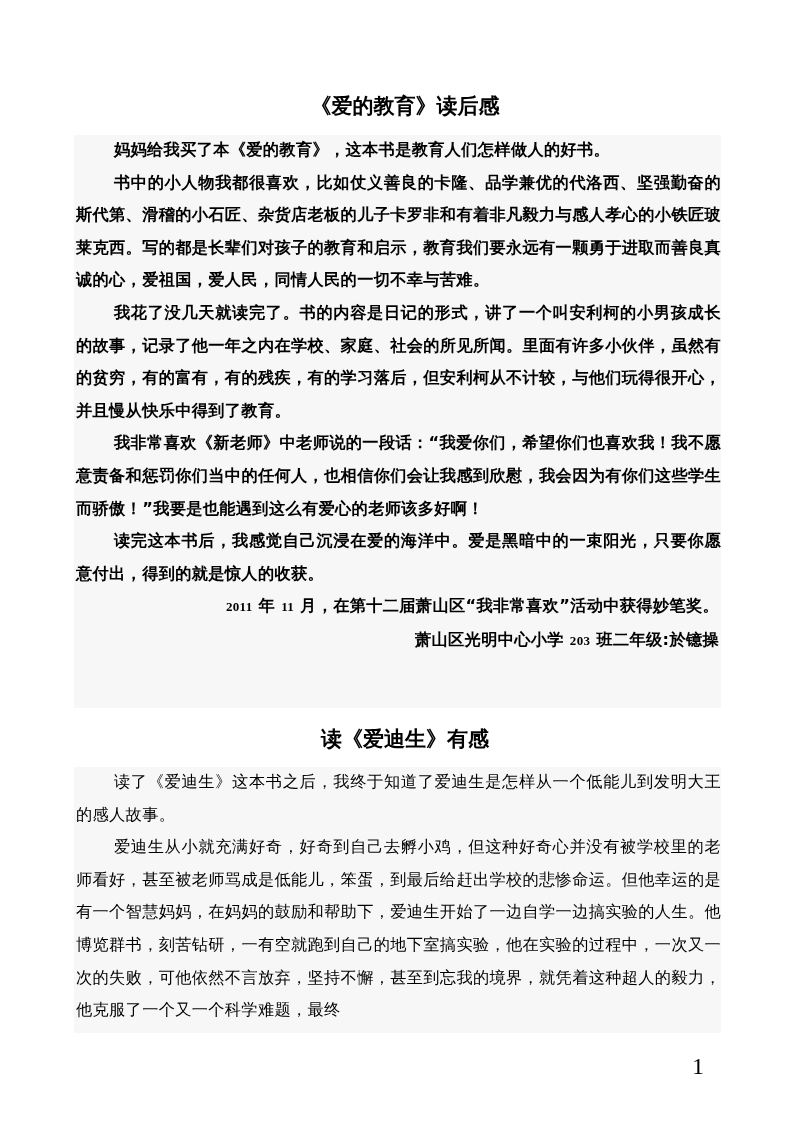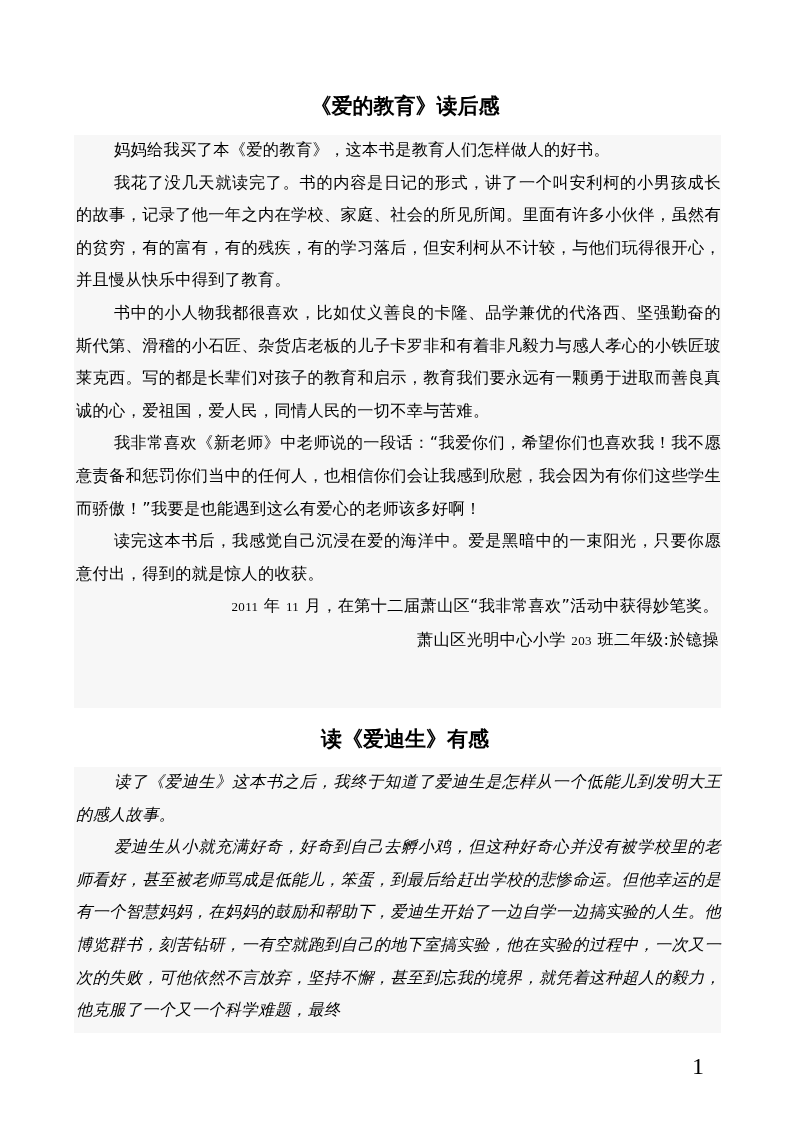--- a/index.html
+++ b/index.html
@@ -27,39 +27,39 @@
   .pagenum {
     position: absolute; left: 692px; top: 1053px;
     font-family: "Liberation Serif", serif; font-size: 24px;
   }
 </style>
 </head>
 <body>
 
 <div class="title" style="top:92px;">《爱的教育》读后感</div>
 
-<div class="box" style="top:135px; height:573px; padding-top:0px;">
+<div class="box" style="top:135px; height:573px; padding-top:0px;font-weight:bold;">
   <p class="para" style="margin-top:-1px;">妈妈给我买了本《爱的教育》，这本书是教育人们怎样做人的好书。</p>
+  <p class="para">书中的小人物我都很喜欢，比如仗义善良的卡隆、品学兼优的代洛西、坚强勤奋的斯代第、滑稽的小石匠、杂货店老板的儿子卡罗非和有着非凡毅力与感人孝心的小铁匠玻莱克西。写的都是长辈们对孩子的教育和启示，教育我们要永远有一颗勇于进取而善良真诚的心，爱祖国，爱人民，同情人民的一切不幸与苦难。</p>
   <p class="para">我花了没几天就读完了。书的内容是日记的形式，讲了一个叫安利柯的小男孩成长的故事，记录了他一年之内在学校、家庭、社会的所见所闻。里面有许多小伙伴，虽然有的贫穷，有的富有，有的残疾，有的学习落后，但安利柯从不计较，与他们玩得很开心，并且慢从快乐中得到了教育。</p>
-  <p class="para">书中的小人物我都很喜欢，比如仗义善良的卡隆、品学兼优的代洛西、坚强勤奋的斯代第、滑稽的小石匠、杂货店老板的儿子卡罗非和有着非凡毅力与感人孝心的小铁匠玻莱克西。写的都是长辈们对孩子的教育和启示，教育我们要永远有一颗勇于进取而善良真诚的心，爱祖国，爱人民，同情人民的一切不幸与苦难。</p>
   <p class="para">我非常喜欢《新老师》中老师说的一段话：“我爱你们，希望你们也喜欢我！我不愿意责备和惩罚你们当中的任何人，也相信你们会让我感到欣慰，我会因为有你们这些学生而骄傲！”我要是也能遇到这么有爱心的老师该多好啊！</p>
   <p class="para">读完这本书后，我感觉自己沉浸在爱的海洋中。爱是黑暗中的一束阳光，只要你愿意付出，得到的就是惊人的收获。</p>
   <p class="para right">
     <span class="num">2011</span>
     <span>年</span>
     <span class="num">11</span>
     <span>月，在第十二届萧山区“我非常喜欢”活动中获得妙笔奖。</span>
   </p>
   <p class="para right">
     <span>萧山区光明中心小学</span>
     <span class="num">203</span>
     <span>班二年级:於镱操</span>
   </p>
 </div>
 
 <div class="title" style="top:725px;">读《爱迪生》有感</div>
 
-<div class="box" style="top:767px; height:266px;font-style:italic;">
+<div class="box" style="top:767px; height:266px;">
   <p class="para" style="margin-top:-1px;">读了《爱迪生》这本书之后，我终于知道了爱迪生是怎样从一个低能儿到发明大王的感人故事。</p>
   <p class="para">爱迪生从小就充满好奇，好奇到自己去孵小鸡，但这种好奇心并没有被学校里的老师看好，甚至被老师骂成是低能儿，笨蛋，到最后给赶出学校的悲惨命运。但他幸运的是有一个智慧妈妈，在妈妈的鼓励和帮助下，爱迪生开始了一边自学一边搞实验的人生。他博览群书，刻苦钻研，一有空就跑到自己的地下室搞实验，他在实验的过程中，一次又一次的失败，可他依然不言放弃，坚持不懈，甚至到忘我的境界，就凭着这种超人的毅力，他克服了一个又一个科学难题，最终</p>
 </div>
 
 <div class="pagenum">1</div>
 
 </body></html>

